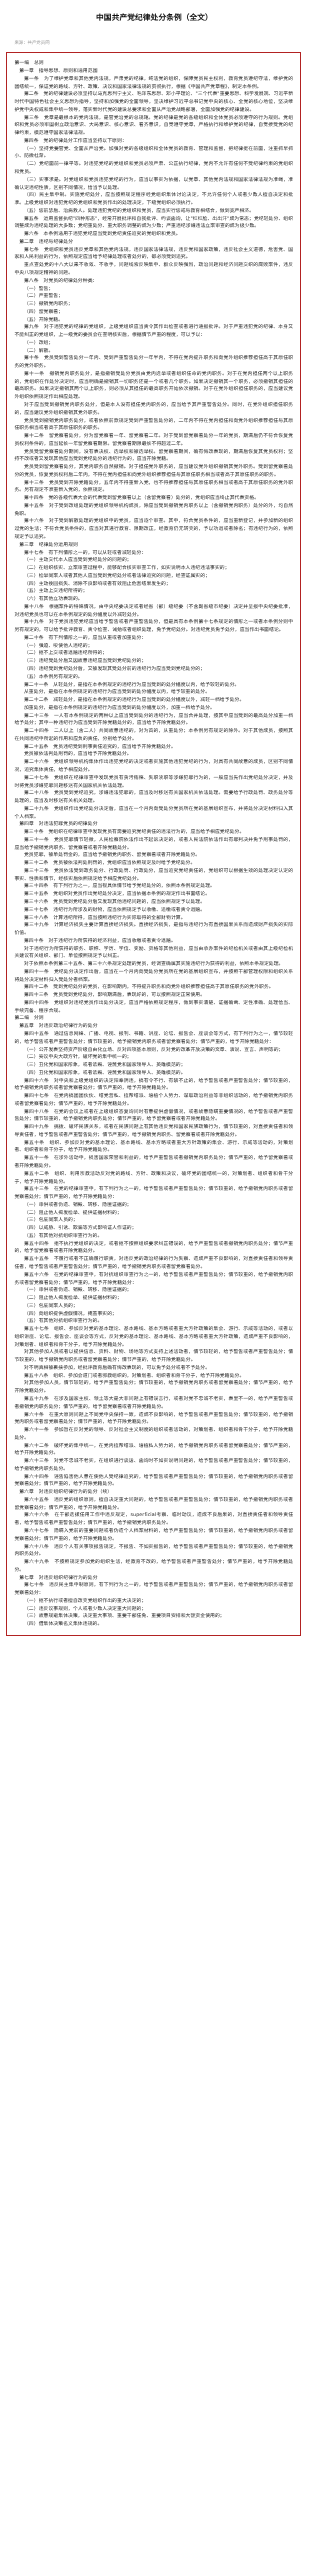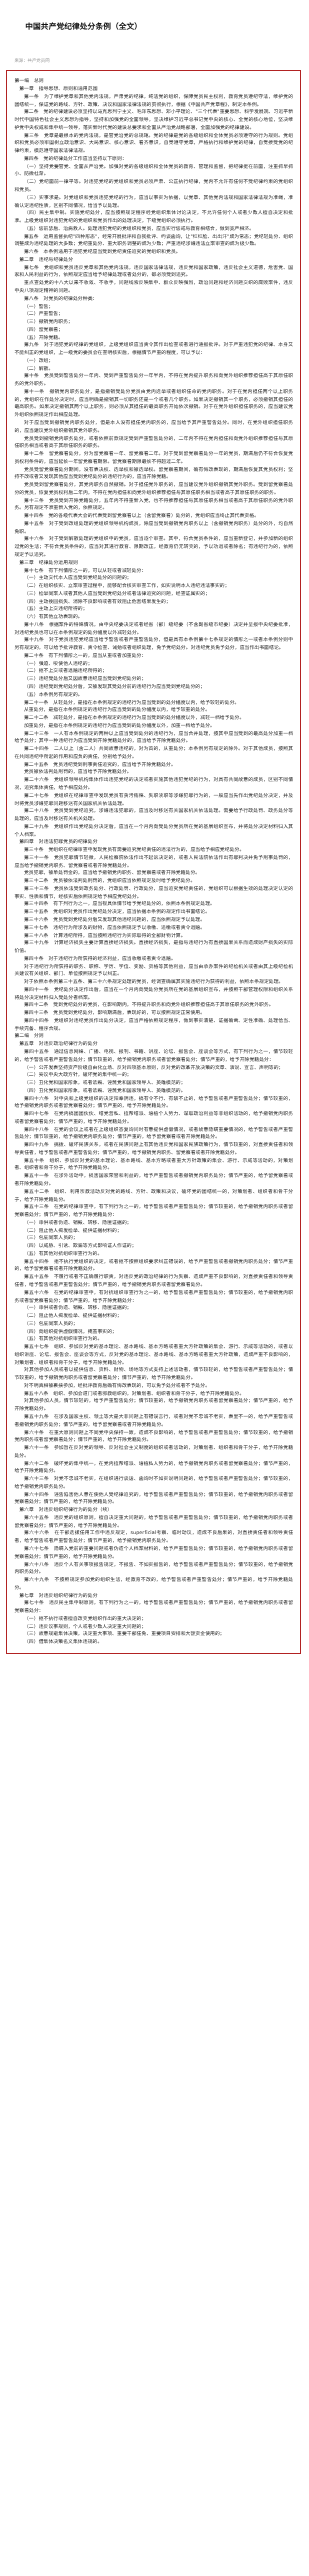--- a/index.html
+++ b/index.html
@@ -14,23 +14,24 @@
     color: #1a1a1a;
     -webkit-font-smoothing: antialiased;
   }
   .page {
     width: 309px;
     box-sizing: border-box;
   }
   .doc-title {
     font-size: 7.7px;
     font-weight: bold;
+    text-align: center;
     color: #111111;
     letter-spacing: 0.1px;
-    margin: 15px;
+    margin: 6px;
     padding: 6.7px 10.3px 0 10.3px;
     line-height: 1.4;
   }
   .source-line {
     font-size: 4.4px;
     color: #9a9a9a;
     padding: 10.3px 0 0 14.4px;
     line-height: 1.4;
   }
   .content-box {

